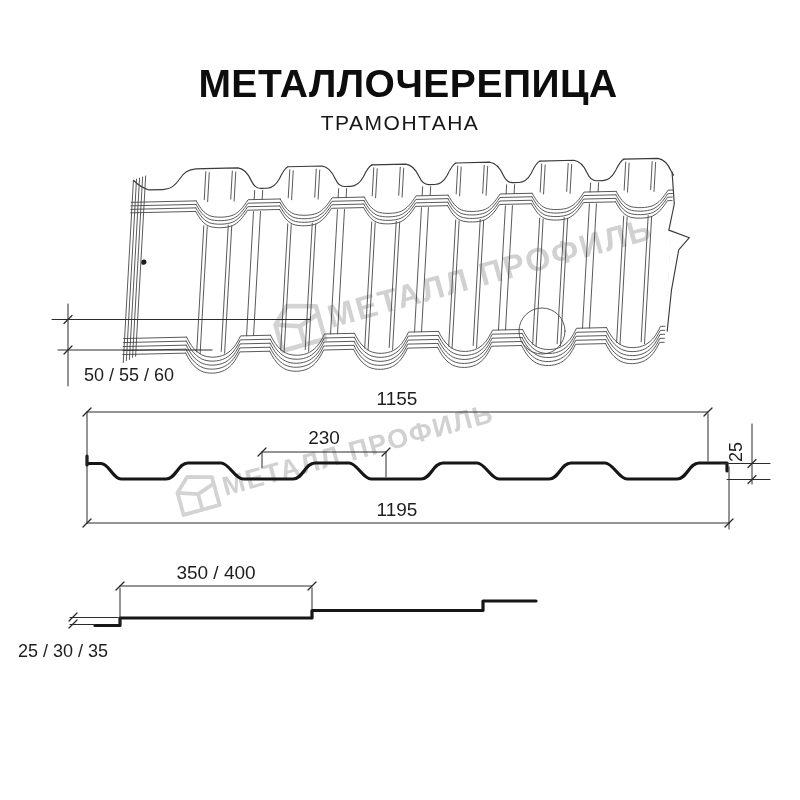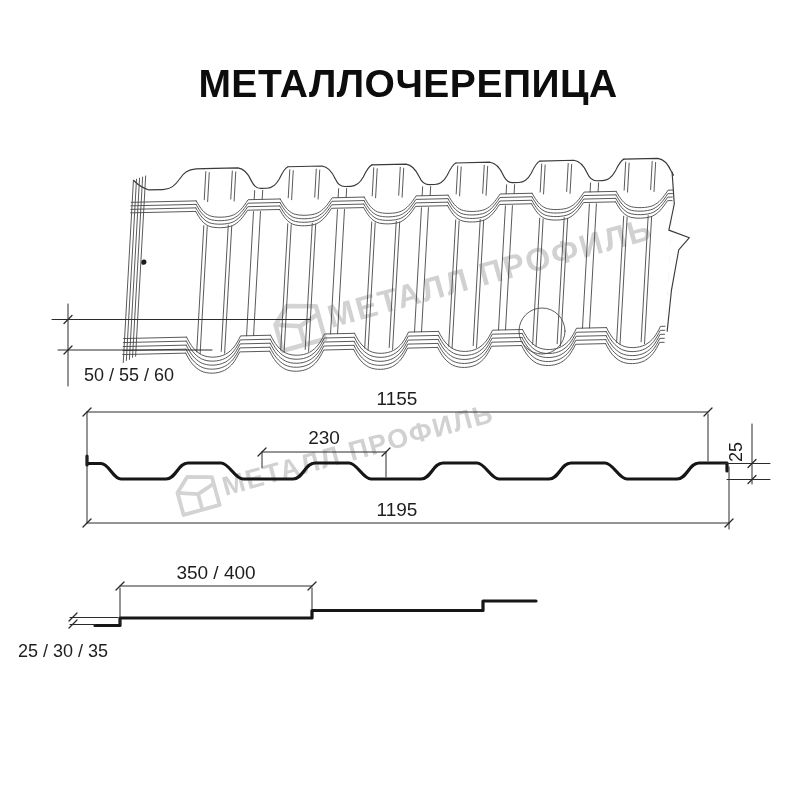--- a/index.html
+++ b/index.html
@@ -19,20 +19,21 @@
   .lbltext{fill:#1d1d1d;font-size:18px;font-family:"Liberation Sans",sans-serif;}
   .wm{fill:#c6c6c6;opacity:.8;font-weight:bold;font-family:"Liberation Sans",sans-serif;}
   .wmlogo{stroke:#c9c9c9;opacity:.8;stroke-width:4.5;fill:none;stroke-linejoin:round;}
 </style>
 </head>
 <body>
 
 <div class="stage">
 
   <div class="title">МЕТАЛЛОЧЕРЕПИЦА</div>
+  <div class="subtitle">ТРАМОНТАНА</div>
 
   <svg width="800" height="800" viewBox="0 0 800 800">
     <defs>
       <path id="b1" d="M-6,0 C-1,8 2,12 8,15 C14,17.5 26,17.5 32,15 C38,12 41,8 46,0 L78,0"></path>
       <path id="b2" d="M-8,0 C-3,9 1,14 8,18 C15,21.5 25,21.5 32,18 C39,14 42,9 46,0 L76,0"></path>
       <g id="mod">
         <path class="edge" d="M0,0 L34,0 C40,1 44,5 48,13 C51,19 54,21 58,21 L64,21 C70,21 73,18 76,12 C79,5 81,1 84,0"></path>
         <g class="thin">
           <use href="#b1" y="32"></use>
             <use href="#b1" y="35.5"></use>

